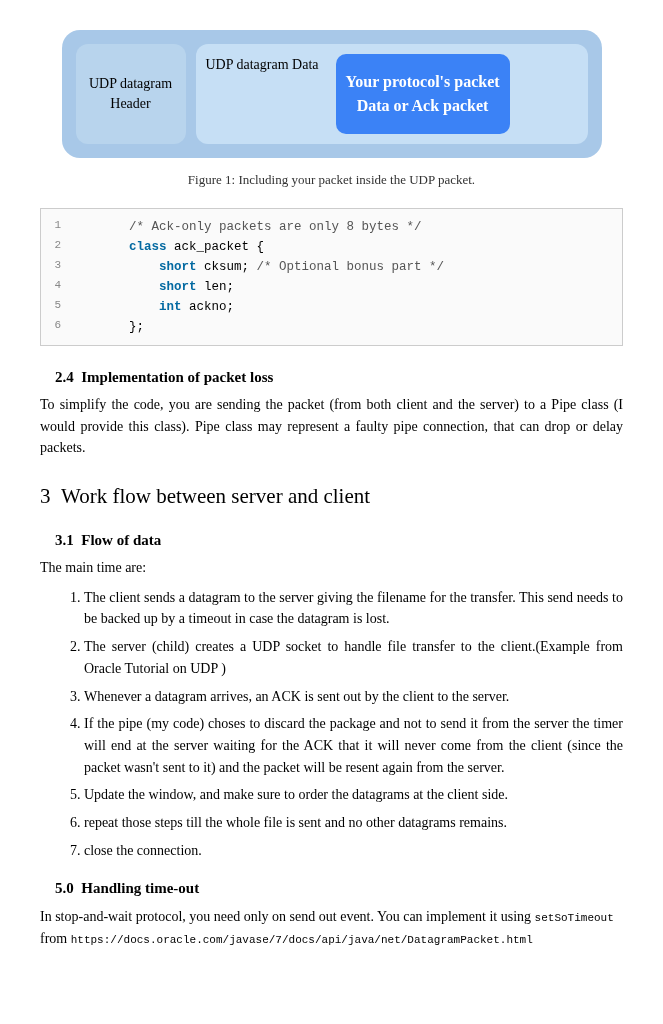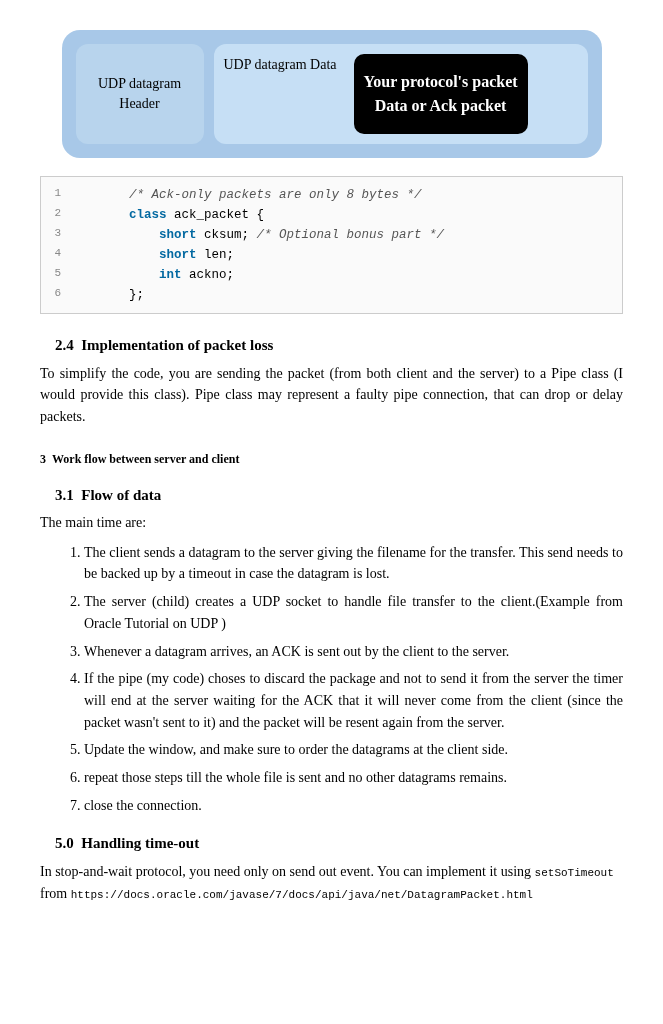--- a/index.html
+++ b/index.html
@@ -29,21 +29,21 @@
       align-items: stretch;
       width: 540px;
       gap: 10px;
     }
     .udp-header-box {
       background: #b8d4ed;
       border-radius: 12px;
       display: flex;
       align-items: center;
       justify-content: center;
-      width: 128px;
+      width: 110px;
       min-height: 90px;
       text-align: center;
       font-size: 14px;
       line-height: 1.4;
       padding: 10px;
       flex-shrink: 0;
     }
     .udp-data-outer {
       background: #c6dff5;
       border-radius: 12px;
@@ -52,21 +52,21 @@
       display: flex;
       flex-direction: row;
       gap: 17px;
     }
     .udp-data-label {
       font-size: 14px;
       text-align: center;
       color: #000;
     }
     .udp-data-inner {
-      background: #000000;
+      background: #3b82f6;
       border-radius: 10px;
       padding: 16px 10px;
       text-align: center;
       color: #fff;
       font-size: 16px;
       font-weight: bold;
       line-height: 1.5;
     }
     .figure-caption {
       font-size: 13px;
@@ -96,26 +96,26 @@
       padding-right: 8px;
       user-select: none;
       flex-shrink: 0;
       font-size: 11px;
     }
     .line-content {
       flex: 1;
       white-space: pre;
     }
     .kw { color: #0369a1; font-weight: bold; }
-    .cm { color: #555; font-style: italic; }
+    .cm { color: #555; }
 
     
     .section-heading {
-      font-size: 12px;
-      font-weight: bold;
+      font-size: 21px;
+      font-weight: normal;
       margin: 22px 0 6px 0;
       border-top: none;
     }
     .subsection-heading {
       font-size: 15px;
       font-weight: bold;
       margin: 16px 0 6px 15px;
     }
 
     
@@ -153,20 +153,21 @@
 Header</span>
     </div>
     <div class="udp-data-outer">
       <div class="udp-data-label">UDP datagram Data</div>
       <div class="udp-data-inner">
         <span>Your protocol's packet</span><br>
         <span>Data or Ack packet</span>
       </div>
     </div>
   </div>
+  <div class="figure-caption">Figure 1: Including your packet inside the UDP packet.</div>
 </div>
 
 <div class="code-block">
   <div class="code-line">
     <span class="line-num">1</span>
     <span class="line-content">        <span class="cm">/* Ack-only packets are only 8 bytes */</span></span>
   </div>
   <div class="code-line">
     <span class="line-num">2</span>
     <span class="line-content">        <span class="kw">class</span> ack_packet {</span>

